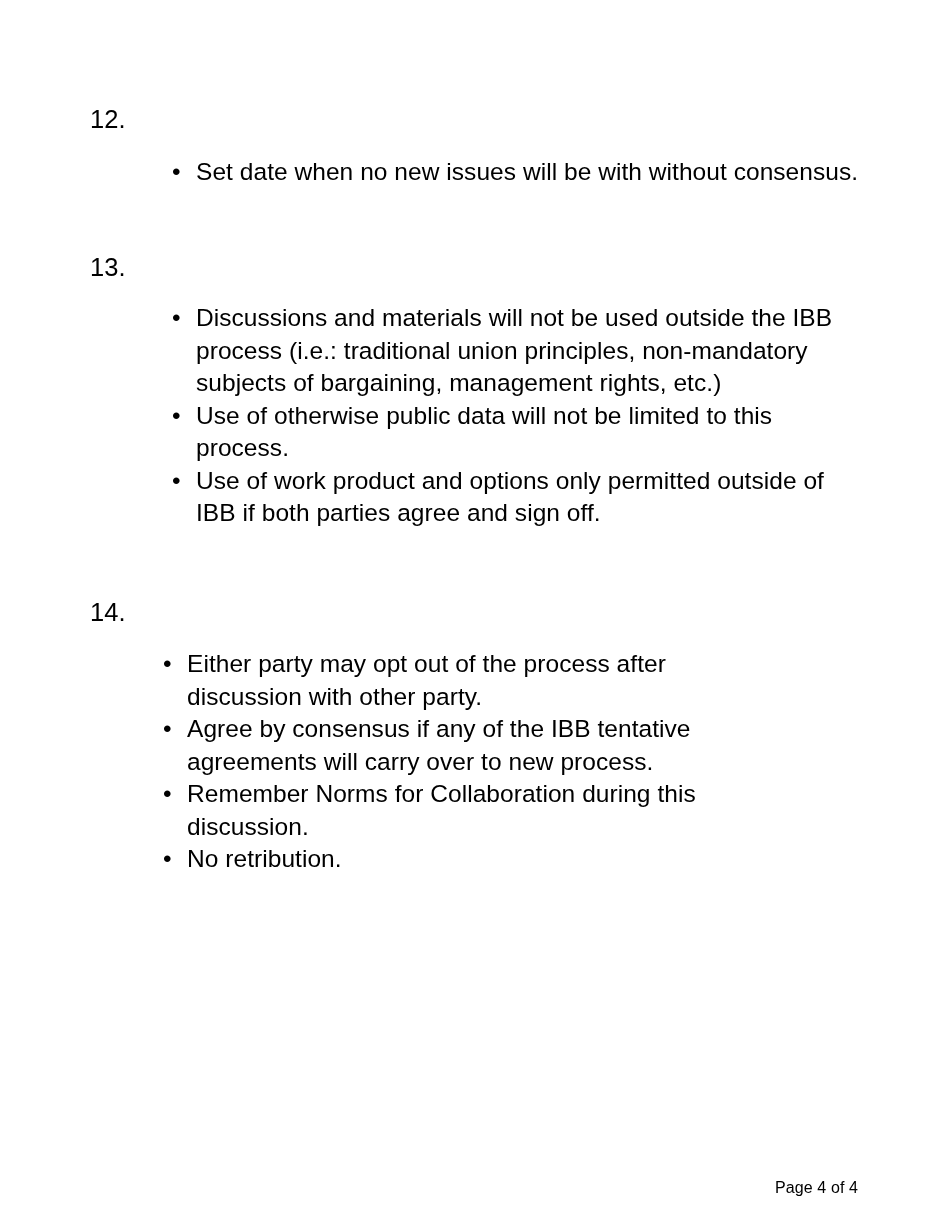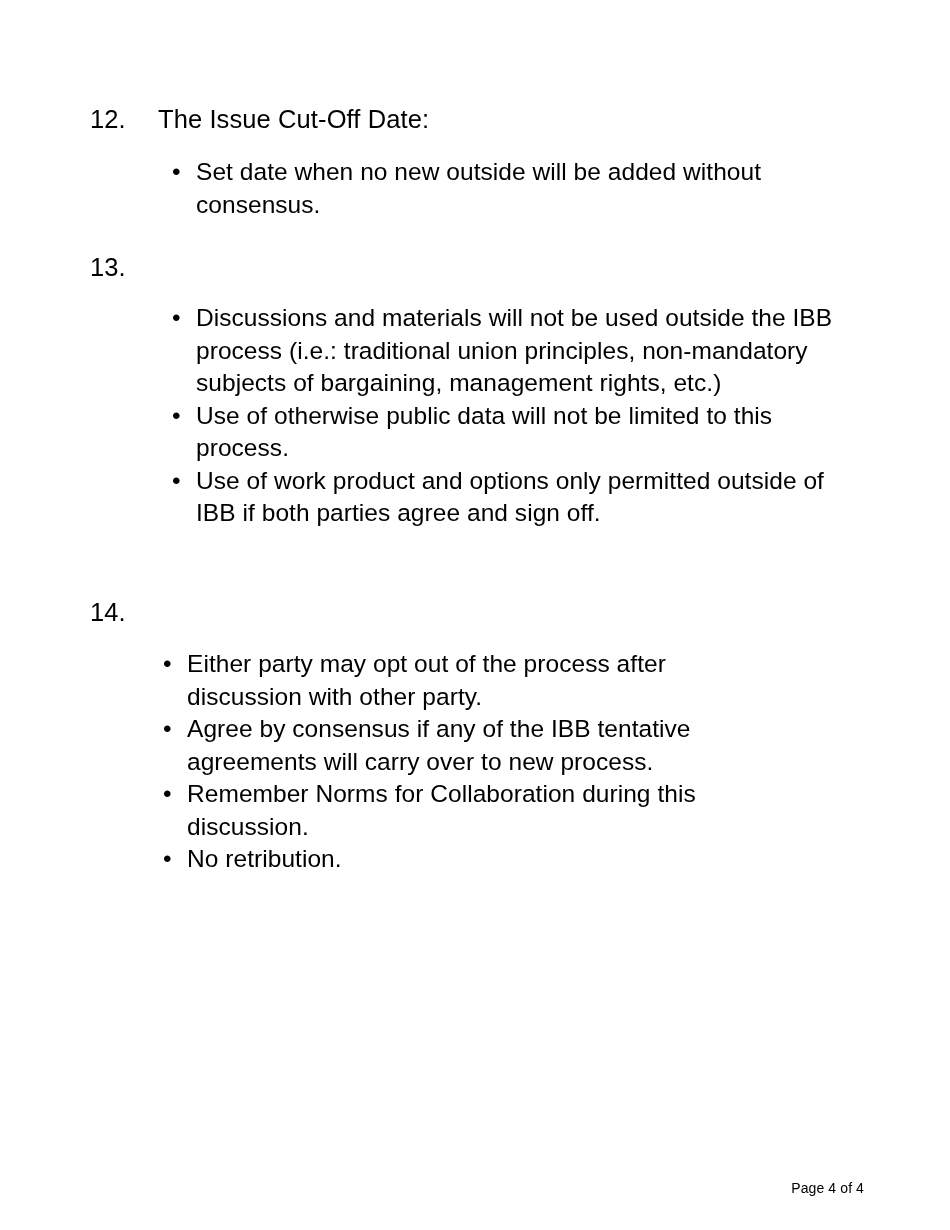--- a/index.html
+++ b/index.html
@@ -84,43 +84,42 @@
   
   .footer {
     position: absolute;
     left: 0;
     right: 0;
     bottom: 0;
     height: 110px;
   }
   .page-number {
     position: absolute;
-    right: 86px;
+    right: 92px;
     top: 0;
-    font-size: 14px;
+    font-size: 16px;
     line-height: 20px;
     letter-spacing: 0.1px;
     white-space: nowrap;
   }
 </style>
 </head>
 <body>
 
 <div class="page">
   <div class="content">
 
     <div class="section" style="position:absolute; left:0; top:90px; width:950px;">
       <div class="section-heading" style="height:32px;">
         <span class="section-number">12.</span>
-        <span class="section-title">The Issue Cut-Off Date:</span>
       </div>
       <ul class="bullets indent-deep" style="margin-top:21px;">
         <li class="bullet-item">
           <span class="bullet-dot">•</span>
-          <span class="bullet-text">Set date when no new outside will be added without consensus.</span>
+          <span class="bullet-text">Set date when no new issues will be with without consensus.</span>
         </li>
       </ul>
     </div>
 
     <div class="section" style="position:absolute; left:0; top:238px; width:834px;">
       <div class="section-heading" style="height:32px;">
         <span class="section-number">13.</span>
       </div>
       <ul class="bullets indent-deep" style="margin-top:19px; width:696px;">
         <li class="bullet-item">

